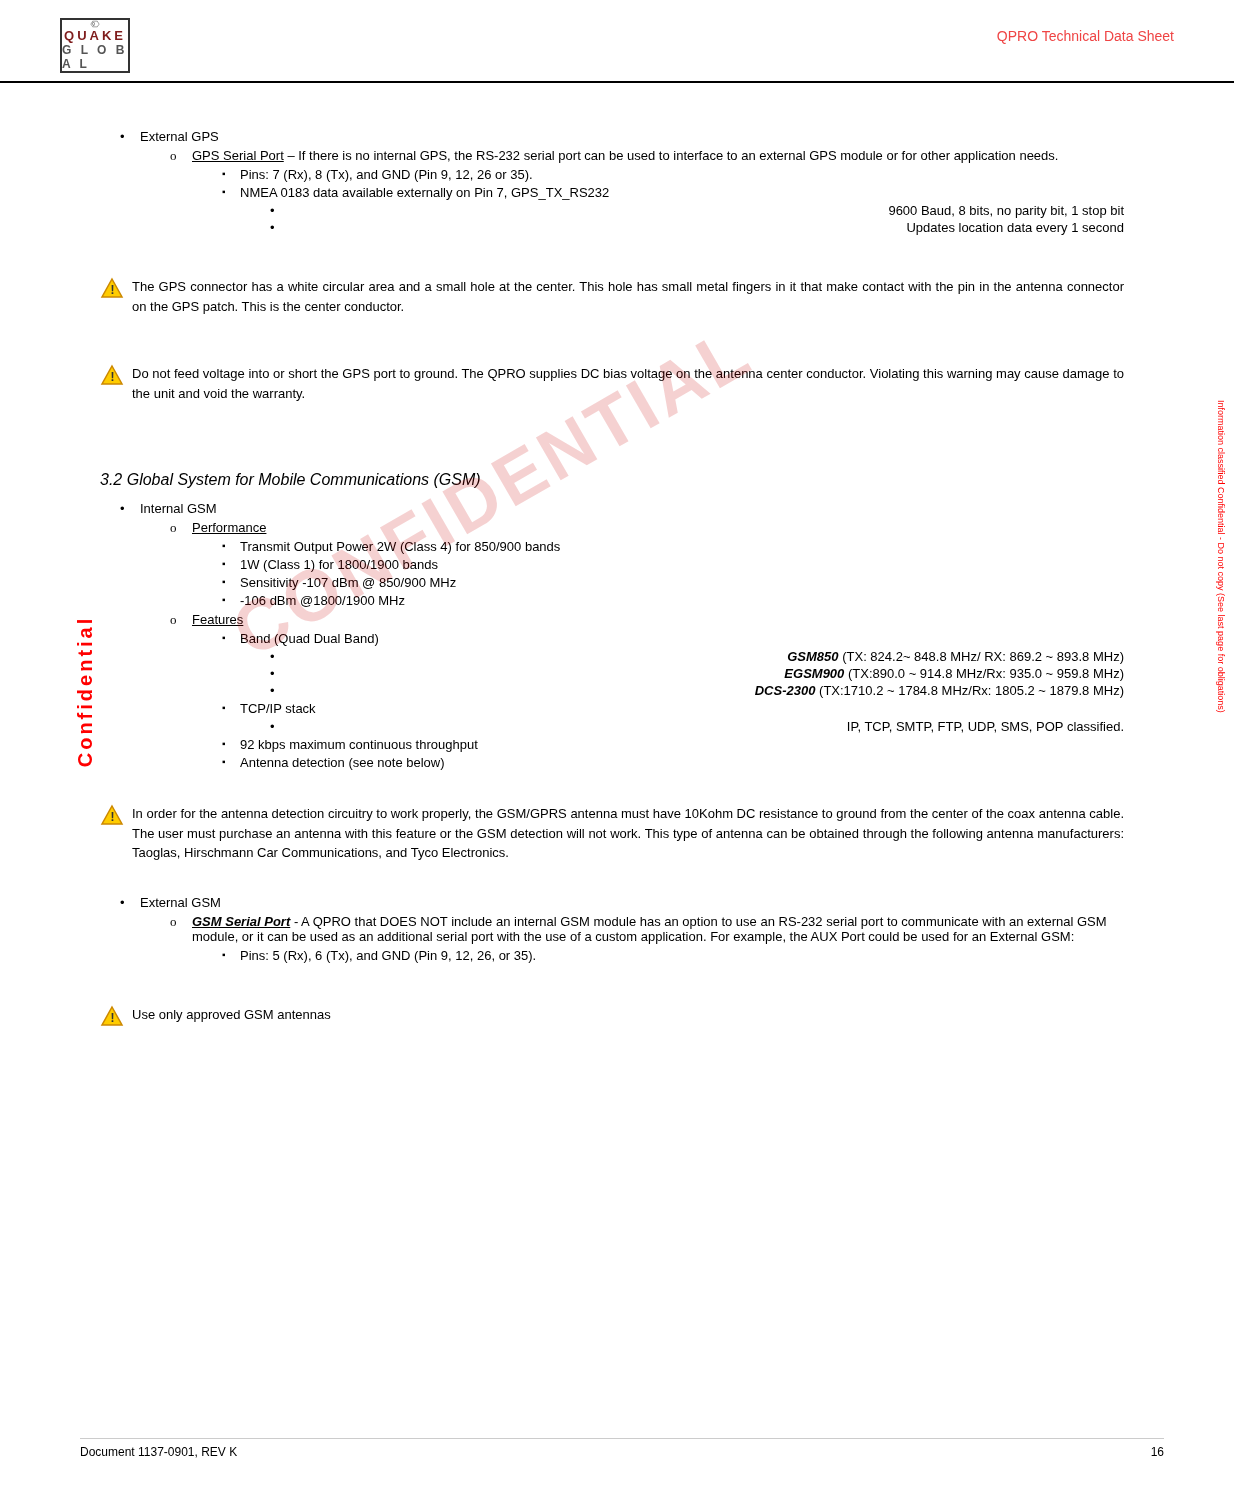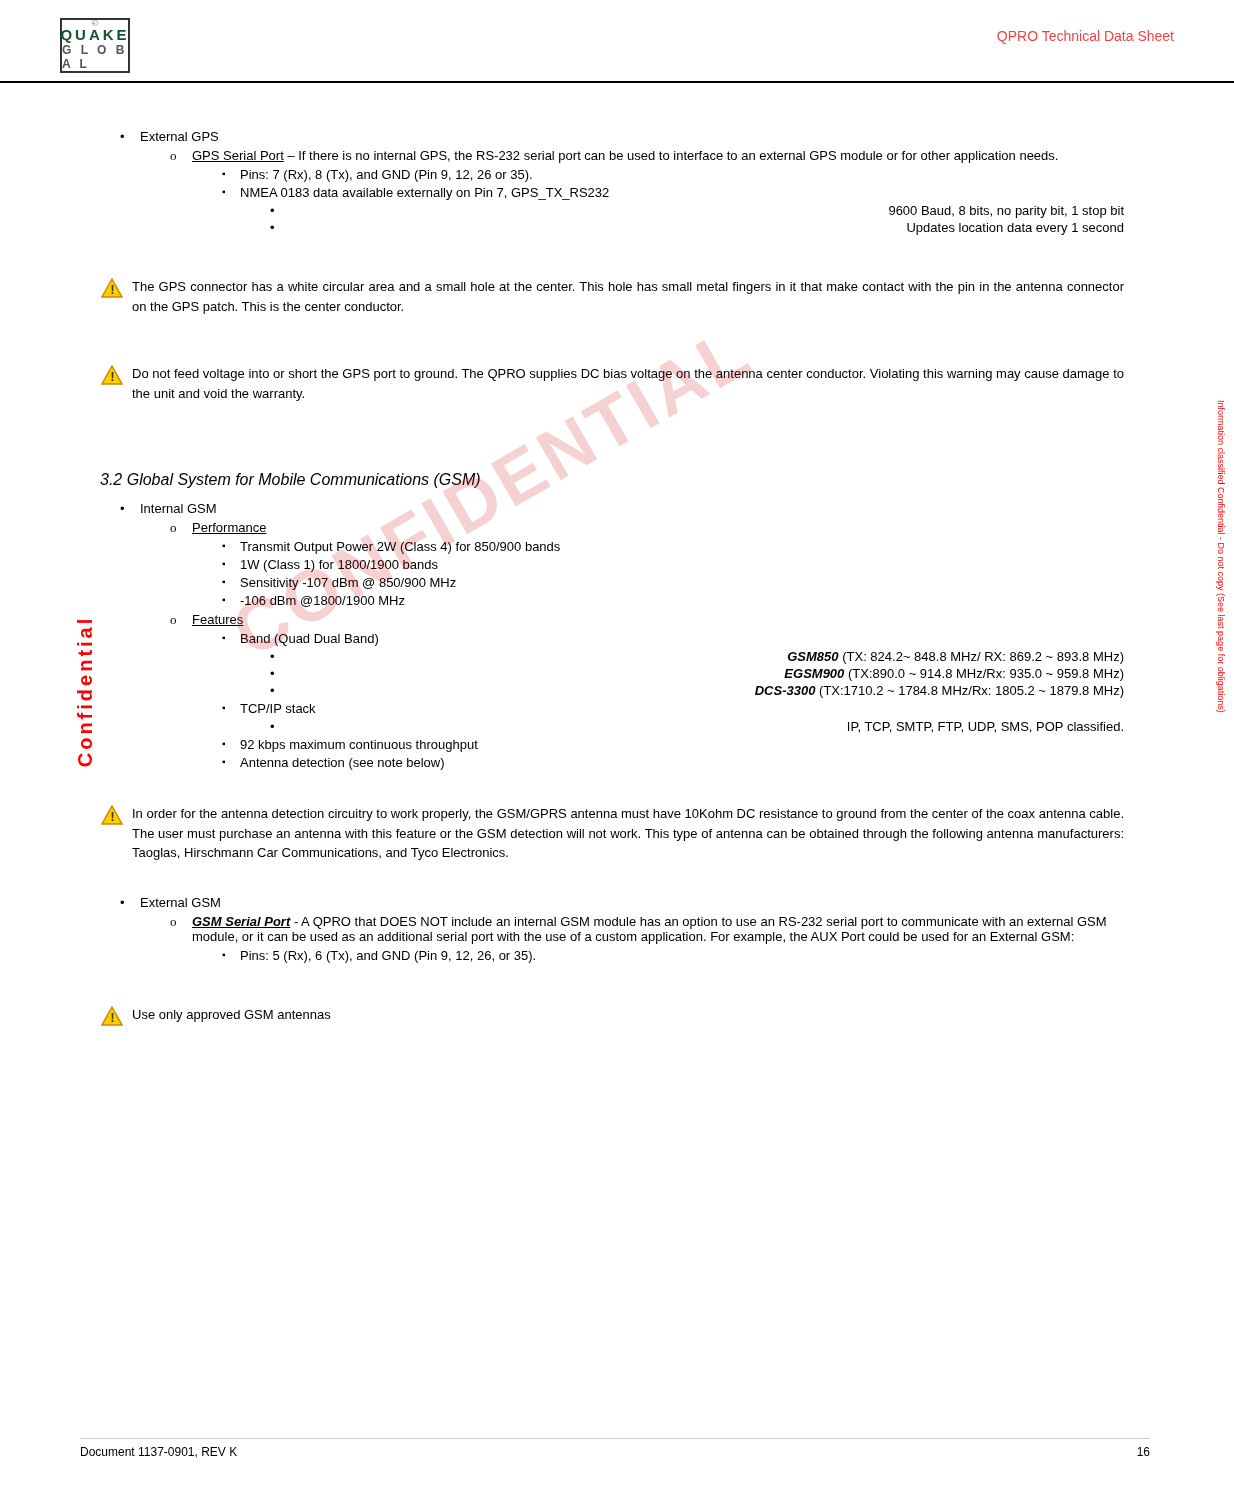--- a/index.html
+++ b/index.html
@@ -50,24 +50,24 @@
       letter-spacing: 1px;
       position: relative;
     }
 
     .logo-icon {
       width: 28px;
       height: 28px;
     }
 
     .logo-text-quake {
-      font-size: 15px;
+      font-size: 13px;
       font-weight: bold;
       letter-spacing: 3px;
-      color: #14532d;
+      color: #7f1d1d;
     }
 
     .logo-text-global {
       font-size: 12px;
       letter-spacing: 3px;
       color: #555;
     }
 
     .header-title {
       font-size: 14px;
@@ -216,21 +216,21 @@
     .bold {
       font-weight: bold;
       font-style: italic;
     }
 
     
     .footer {
       position: absolute;
       bottom: 30px;
       left: 80px;
-      right: 84px;
+      right: 70px;
       display: flex;
       justify-content: space-between;
       font-size: 12px;
       border-top: 1px solid #ccc;
       padding-top: 6px;
     }
 
     
     .watermark {
       position: absolute;
@@ -400,21 +400,21 @@
                     <span>(TX: 824.2~ 848.8 MHz/ RX: 869.2 ~ 893.8 MHz)</span>
                   </li>
 
                   <li>
                     <span class="bold">EGSM900</span>
                     <span> </span>
                     <span>(TX:890.0 ~ 914.8 MHz/Rx: 935.0 ~ 959.8 MHz)</span>
                   </li>
 
                   <li>
-                    <span class="bold">DCS-3300</span>
+                    <span class="bold">DCS-2300</span>
                     <span>   </span>
                     <span>(TX:1710.2 ~ 1784.8 MHz/Rx: 1805.2 ~ 1879.8 MHz)</span>
                   </li>
 
                 </ul>
               </li>
 
               <li>
                 <span>TCP/IP stack</span>
                 <ul class="bullet-list">

